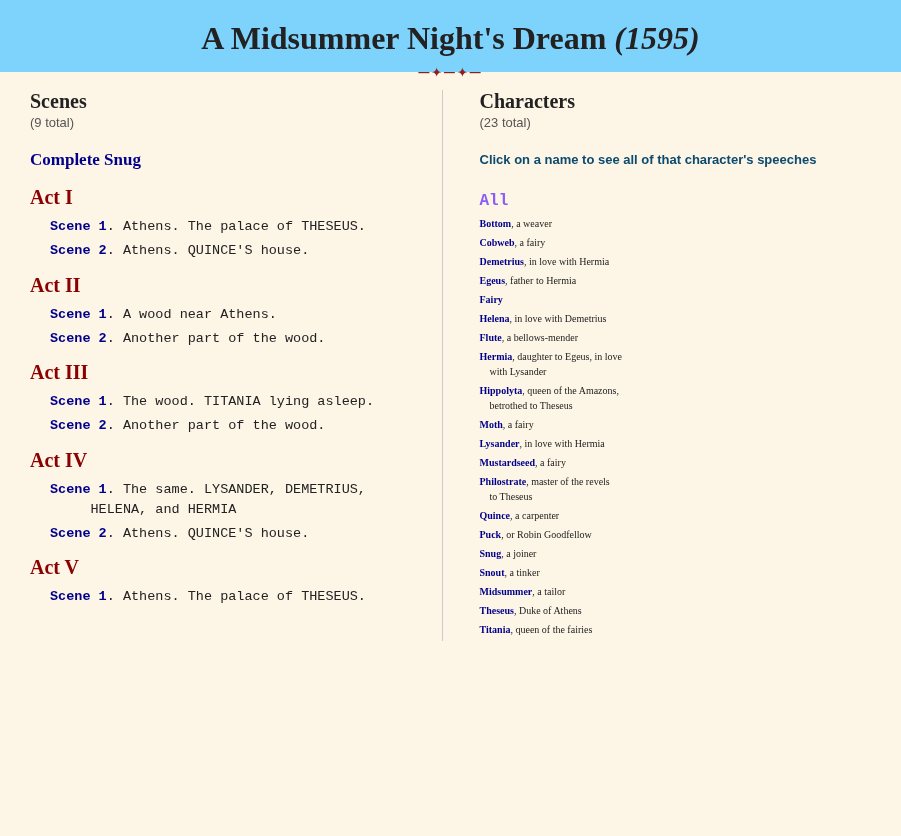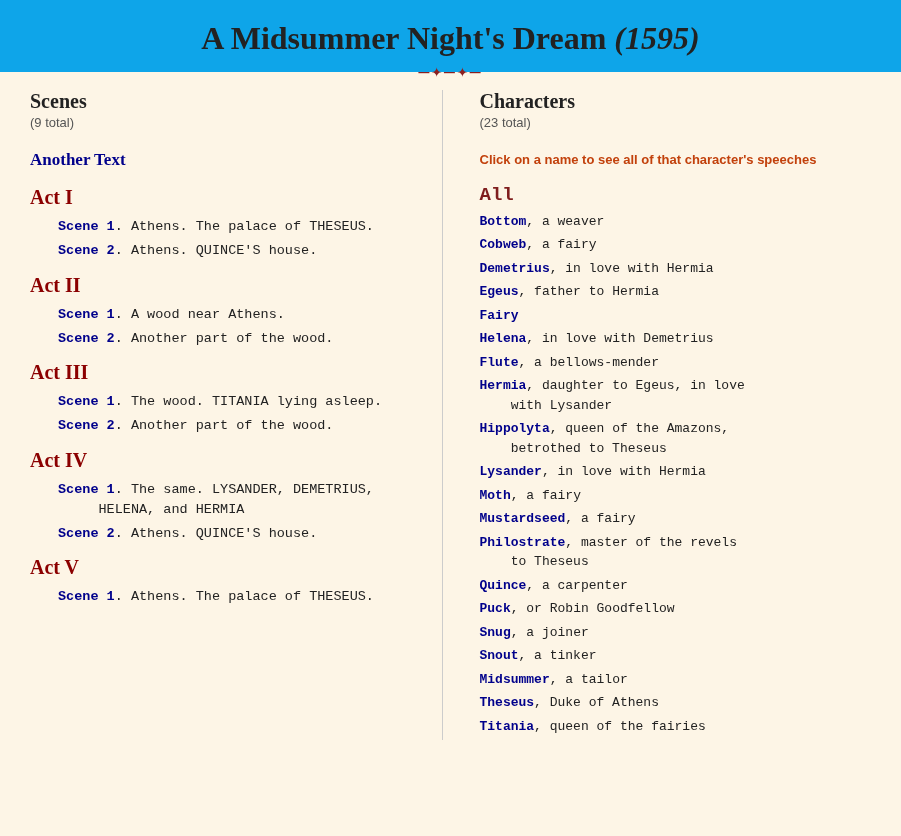--- a/index.html
+++ b/index.html
@@ -8,21 +8,21 @@
       background-color: #fdf5e6;
       font-family: 'Courier New', Courier, monospace;
       color: #333;
       min-height: 836px;
       width: 901px;
     }
 
     .header {
       text-align: center;
       padding: 20px 10px 15px;
-      background-color: #0ea5e9;
+      background-color: #7dd3fc;
     }
 
     .header h1 {
       font-family: Georgia, 'Times New Roman', serif;
       font-size: 32px;
       font-weight: bold;
       color: #222;
     }
 
     .header h1 em {
@@ -84,62 +84,62 @@
     .act-heading {
       font-family: Georgia, 'Times New Roman', serif;
       font-size: 20px;
       font-weight: bold;
       color: #8b0000;
       margin-top: 12px;
       margin-bottom: 8px;
     }
 
     .scene-list {
-      margin-left: 28px;
+      margin-left: 20px;
       margin-bottom: 8px;
     }
 
     .scene-item {
       font-size: 13.5px;
       color: #222;
       margin-bottom: 4px;
       font-family: 'Courier New', Courier, monospace;
       line-height: 1.5;
     }
 
     .scene-item .scene-label {
       color: #00008b;
       font-weight: bold;
     }
 
     .characters-click-info {
       font-size: 13px;
       font-weight: bold;
-      color: #c2410c;
-      margin-bottom: 14px;
+      color: #0c4a6e;
+      margin-bottom: 22px;
       font-family: Arial, sans-serif;
       line-height: 1.5;
     }
 
     .character-all-link {
-      color: #7f1d1d;
-      font-size: 19px;
+      color: #8b5cf6;
+      font-size: 16px;
       font-weight: bold;
       font-family: 'Courier New', Courier, monospace;
       cursor: pointer;
       display: block;
       margin-bottom: 6px;
       text-decoration: none;
     }
 
     .character-item {
-      font-size: 13px;
+      font-size: 10px;
       color: #222;
       margin-bottom: 4px;
-      font-family: Liberation Mono, monospace;
+      font-family: Liberation Serif, serif;
       line-height: 1.5;
     }
 
     .character-item .char-name {
       color: #00008b;
       font-weight: bold;
     }
   </style>
 </head>
 <body>
@@ -152,21 +152,21 @@
 
 <div class="divider-ornament">―✦―✦―</div>
 
 <div class="main-content">
 
   <div class="left-column">
 
     <div class="section-title">Scenes</div>
     <div class="section-subtitle">(9 total)</div>
 
-    <a class="complete-text-link">Another Text</a>
+    <a class="complete-text-link">Complete Snug</a>
 
     <div class="act-heading">Act I</div>
     <div class="scene-list">
       <div class="scene-item">
         <span class="scene-label">Scene 1</span>. Athens. The palace of THESEUS.
       </div>
       <div class="scene-item">
         <span class="scene-label">Scene 2</span>. Athens. QUINCE'S house.
       </div>
     </div>
@@ -221,22 +221,22 @@
 
     <div class="character-item"><span class="char-name">Bottom</span>, a weaver</div>
     <div class="character-item"><span class="char-name">Cobweb</span>, a fairy</div>
     <div class="character-item"><span class="char-name">Demetrius</span>, in love with Hermia</div>
     <div class="character-item"><span class="char-name">Egeus</span>, father to Hermia</div>
     <div class="character-item"><span class="char-name">Fairy</span></div>
     <div class="character-item"><span class="char-name">Helena</span>, in love with Demetrius</div>
     <div class="character-item"><span class="char-name">Flute</span>, a bellows-mender</div>
     <div class="character-item"><span class="char-name">Hermia</span>, daughter to Egeus, in love<br>&nbsp;&nbsp;&nbsp;&nbsp;with Lysander</div>
     <div class="character-item"><span class="char-name">Hippolyta</span>, queen of the Amazons,<br>&nbsp;&nbsp;&nbsp;&nbsp;betrothed to Theseus</div>
+    <div class="character-item"><span class="char-name">Moth</span>, a fairy</div>
     <div class="character-item"><span class="char-name">Lysander</span>, in love with Hermia</div>
-    <div class="character-item"><span class="char-name">Moth</span>, a fairy</div>
     <div class="character-item"><span class="char-name">Mustardseed</span>, a fairy</div>
     <div class="character-item"><span class="char-name">Philostrate</span>, master of the revels<br>&nbsp;&nbsp;&nbsp;&nbsp;to Theseus</div>
     <div class="character-item"><span class="char-name">Quince</span>, a carpenter</div>
     <div class="character-item"><span class="char-name">Puck</span>, or Robin Goodfellow</div>
     <div class="character-item"><span class="char-name">Snug</span>, a joiner</div>
     <div class="character-item"><span class="char-name">Snout</span>, a tinker</div>
     <div class="character-item"><span class="char-name">Midsummer</span>, a tailor</div>
     <div class="character-item"><span class="char-name">Theseus</span>, Duke of Athens</div>
     <div class="character-item"><span class="char-name">Titania</span>, queen of the fairies</div>
 

